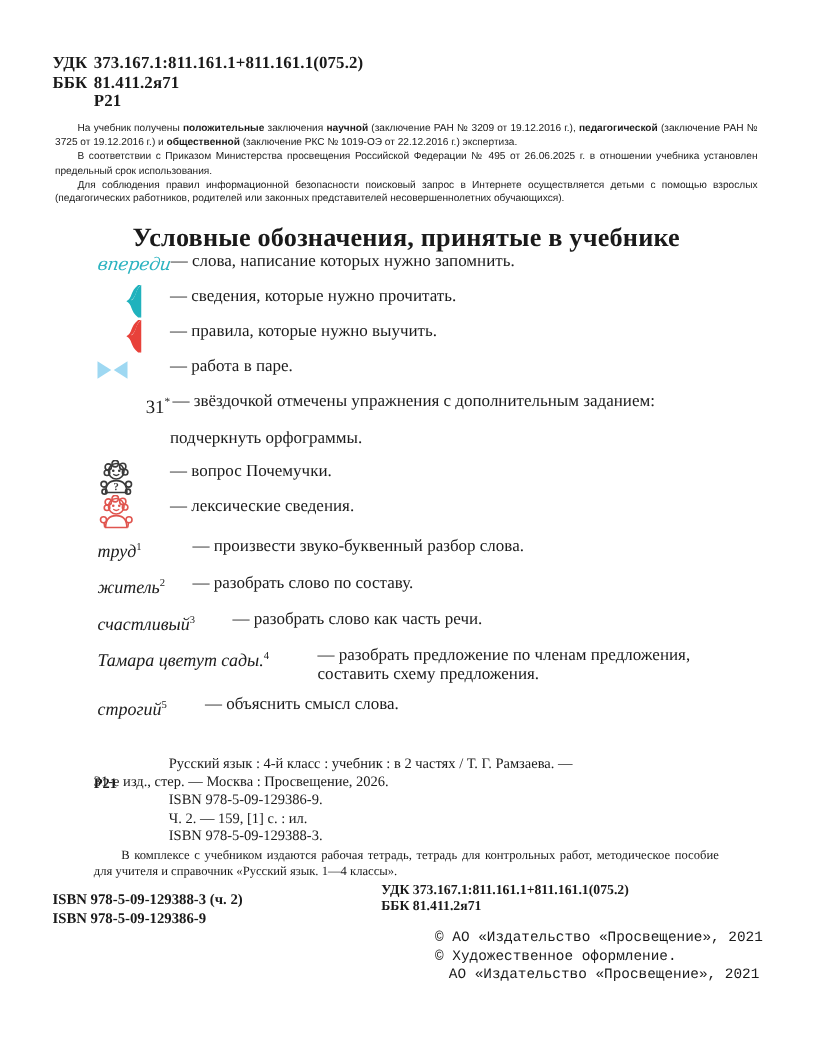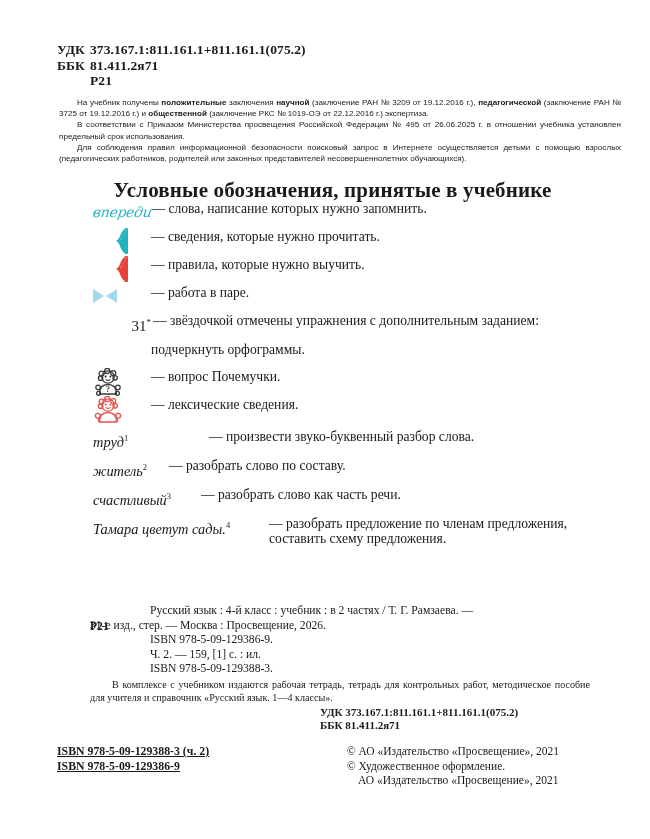--- a/index.html
+++ b/index.html
@@ -9,21 +9,21 @@
   }
   body {
     width: 650px;
     height: 839px;
     position: relative;
     font-family: "Liberation Serif", serif;
     color: #1a1a1a;
     overflow: hidden;
   }
 
-  .page { position: absolute; inset: 0; margin-left: 15px; }
+  .page { position: absolute; inset: 0; }
 
   
   .codes {
     position: absolute;
     left: 42px;
     top: 42px;
     font-family: "Liberation Serif", serif;
     font-weight: bold;
     font-size: 13.5px;
     line-height: 15.5px;
@@ -184,34 +184,33 @@
     margin-left: 170px;
     font-weight: bold;
     font-size: 11px;
     line-height: 13.5px;
   }
 
   
   .footer-left {
     position: absolute;
     left: 42px;
-    top: 744px;
+    top: 712px;
     font-weight: bold;
     font-size: 11.8px;
     line-height: 14.5px;
     font-family: "Liberation Serif", serif;
-    text-decoration: underline;
   }
   .footer-right {
     position: absolute;
-    left: 332px;
+    left: 348px;
     top: 744px;
     font-size: 11.5px;
     line-height: 14.5px;
-    font-family: Liberation Serif, serif;
+    font-family: Liberation Mono, monospace;
   }
   .footer-right .sub { padding-left: 11px; }
 </style>
 </head>
 <body>
 
 <div class="page">
 
   <div class="codes">
     <div class="row"><span class="lbl">УДК</span><span>373.167.1:811.161.1+811.161.1(075.2)</span></div>
@@ -344,21 +343,21 @@
           </g>
           <path d="M13 11.6 Q15 13.1 17 11.6" fill="none" stroke="#e0554f" stroke-width="1.1" stroke-linecap="round"></path>
         </svg>
       </div>
       <div class="ltext">
         <span class="dash">—</span>
         <span>лексические сведения.</span>
       </div>
     </div>
 
-    <div class="lrow wordrow" style="margin-top:4px;gap:40px;">
+    <div class="lrow wordrow" style="margin-top:4px;">
       <div class="lmark" style="flex:0 0 76px;">
         <span class="ital"><span>труд</span><sup>1</sup></span>
       </div>
       <div class="ltext">
         <span class="dash">—</span>
         <span>произвести звуко-буквенный разбор слова.</span>
       </div>
     </div>
 
     <div class="lrow wordrow">
@@ -384,20 +383,29 @@
     <div class="lrow wordrow">
       <div class="lmark" style="flex:0 0 176px;">
         <span class="ital"><span>Тамара цветут сады.</span><sup>4</sup></span>
       </div>
       <div class="ltext" style="padding-right:4px;">
         <span class="dash">—</span>
         <span>разобрать предложение по членам предложения, составить схему предложения.</span>
       </div>
     </div>
 
+    <div class="lrow wordrow" style="margin-top:8px;">
+      <div class="lmark" style="flex:0 0 86px;">
+        <span class="ital"><span>строгий</span><sup>5</sup></span>
+      </div>
+      <div class="ltext">
+        <span class="dash">—</span>
+        <span>объяснить смысл слова.</span>
+      </div>
+    </div>
 
   </div>
 
   <div class="biblio">
     <div class="shelf">Р21</div>
     <div class="body">
       <div>Русский язык : 4-й класс : учебник : в 2 частях / Т. Г. Рамзаева. —</div>
       <div class="hang">31-е изд., стер. — Москва : Просвещение, 2026.</div>
       <div>ISBN 978-5-09-129386-9.</div>
       <div>Ч. 2. — 159, [1] с. : ил.</div>

